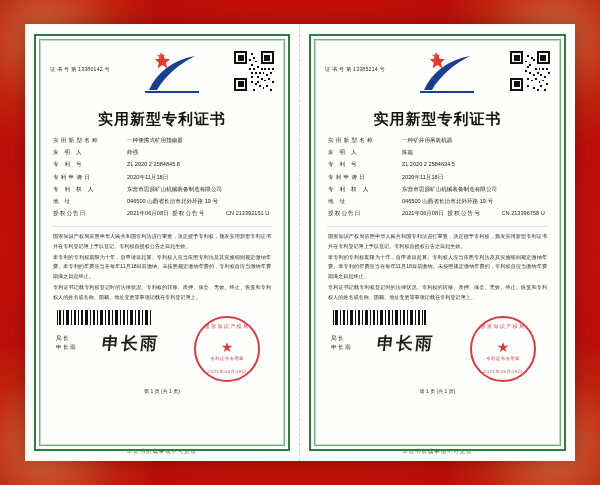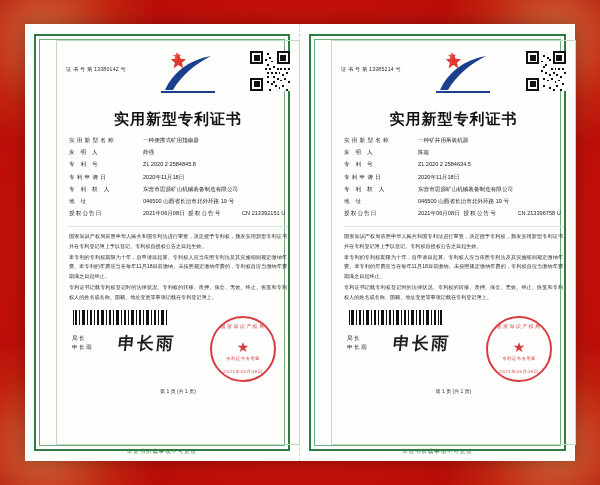--- a/index.html
+++ b/index.html
@@ -44,21 +44,21 @@
     border:2px solid #2f7d43;
     padding:4px;
   }
   .frame:before{
     content:"";position:absolute;inset:3px;border:1px solid #6fae7c;pointer-events:none;
   }
   .inner{
     position:relative;width:100%;height:100%;box-sizing:border-box;
     border:1px solid #bcdcc3;
     padding:7px 9px 6px 9px;
-    display:flex;flex-direction:column;margin-left:16px;
+    display:flex;flex-direction:column;
   }
   
   .toprow{display:flex;align-items:flex-start;justify-content:space-between;height:58px;}
   .certno{font-size:5.2px;color:#2b2b2b;padding-top:18px;letter-spacing:.2px;white-space:nowrap;}
   .logo{position:relative;width:58px;height:46px;margin-top:2px;}
   .logo svg{display:block;}
   .qr{width:40px;height:40px;margin-top:3px;display:block;}
 
   .title{
     text-align:center;font-size:15px;font-weight:bold;color:#111;

